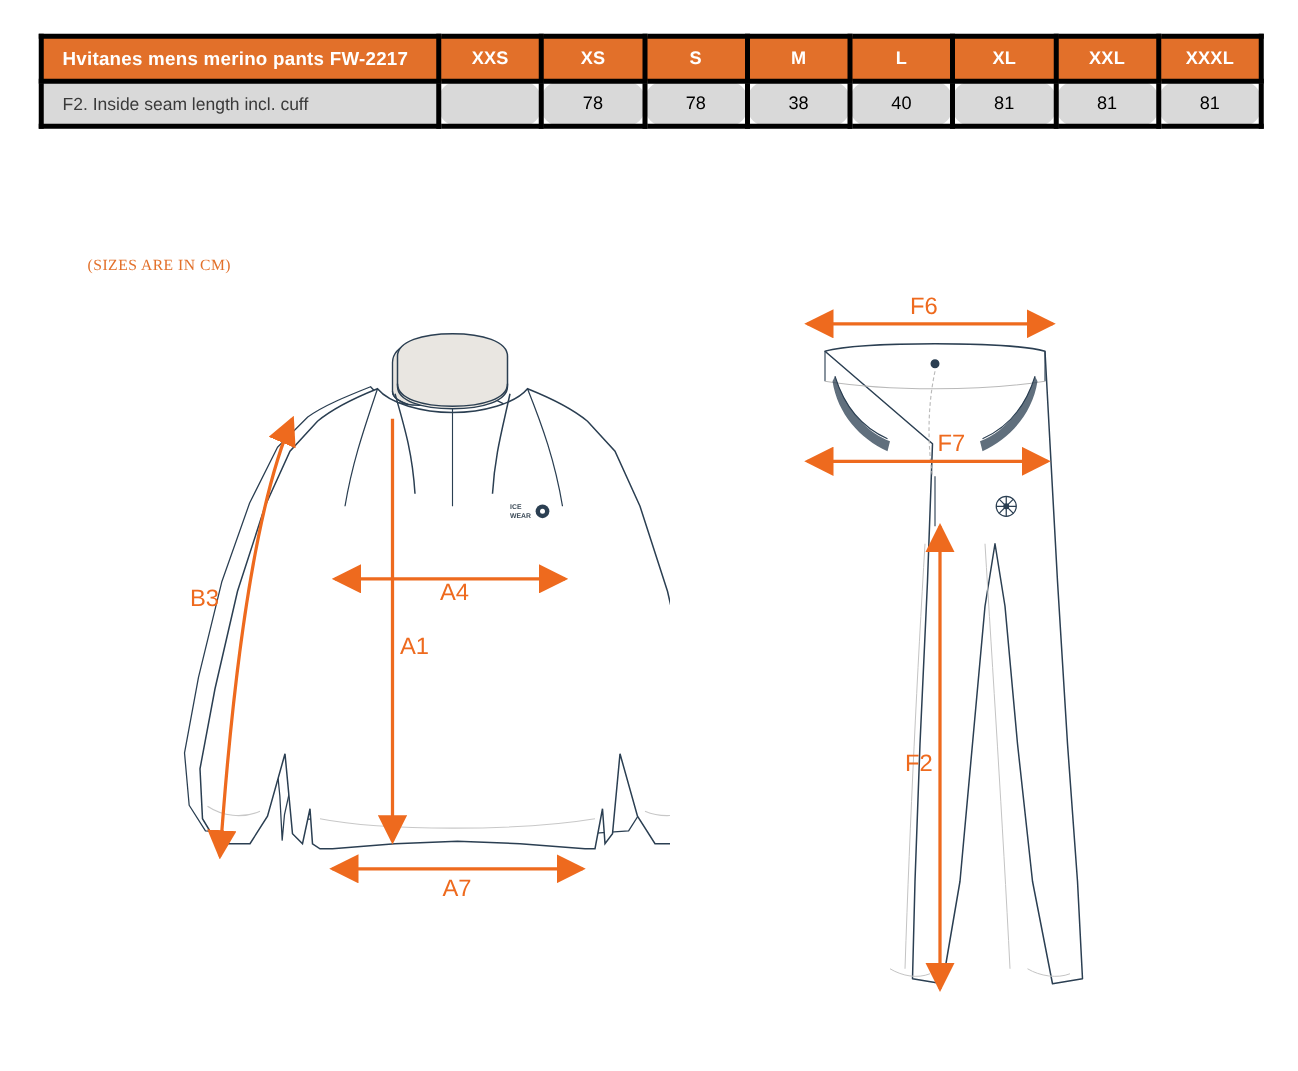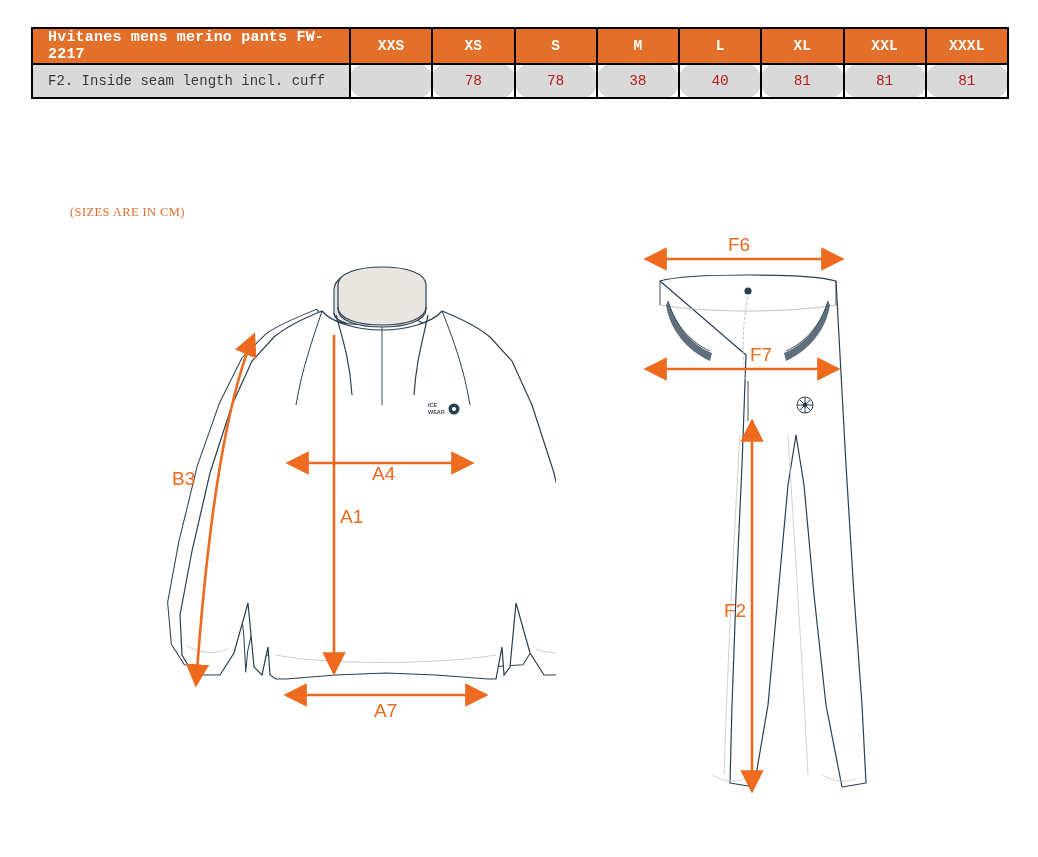--- a/index.html
+++ b/index.html
@@ -23,27 +23,26 @@
     top: 27px;
     width: 976px;
   }
   table.size-table {
     border-collapse: collapse;
     width: 976px;
     table-layout: fixed;
   }
   table.size-table th,
   table.size-table td {
-    border: 2px solid #000000;
+    border: 4px solid #000000;
     height: 32px;
     font-size: 14.5px;
     text-align: center;
     vertical-align: middle;
     padding: 0;
-    font-family: Liberation Mono, monospace;
   }
   table.size-table thead th {
     background: #e2702a;
     color: #ffffff;
     font-weight: bold;
     letter-spacing: .2px;
   }
   table.size-table thead th.title-cell {
     text-align: left;
     padding-left: 15px;
@@ -55,21 +54,21 @@
   table.size-table tbody tr.row-even td {
     background: #c9c9c9;
   }
   table.size-table tbody td.label-cell {
     text-align: left;
     padding-left: 15px;
     font-size: 14px;
     color: #3a3a3a;
   }
   table.size-table tbody td.value-cell {
-    color: #b91c1c;
+    color: #000000;
     font-size: 14.5px;
     border-radius: 15px;
   }
   .col-title { width: 318px; }
   .col-size  { width: 82.25px; }
 
   .units-note {
     position: absolute;
     left: 70px;
     top: 205px;
@@ -84,21 +83,21 @@
     position: absolute;
     left: 0;
     top: 235px;
     width: 1038px;
     height: 620px;
   }
   .figure {
     position: absolute;
     top: 0;
   }
-  .figure.top-figure { left: 136px; }
+  .figure.top-figure { left: 116px; }
   .figure.pants-figure { left: 600px; text-decoration: underline; }
 
   svg { display: block; }
 
   .dim-label {
     font-family: "Liberation Sans", sans-serif;
     font-size: 19px;
     fill: #ee6a1e;
     font-weight: normal;
   }

